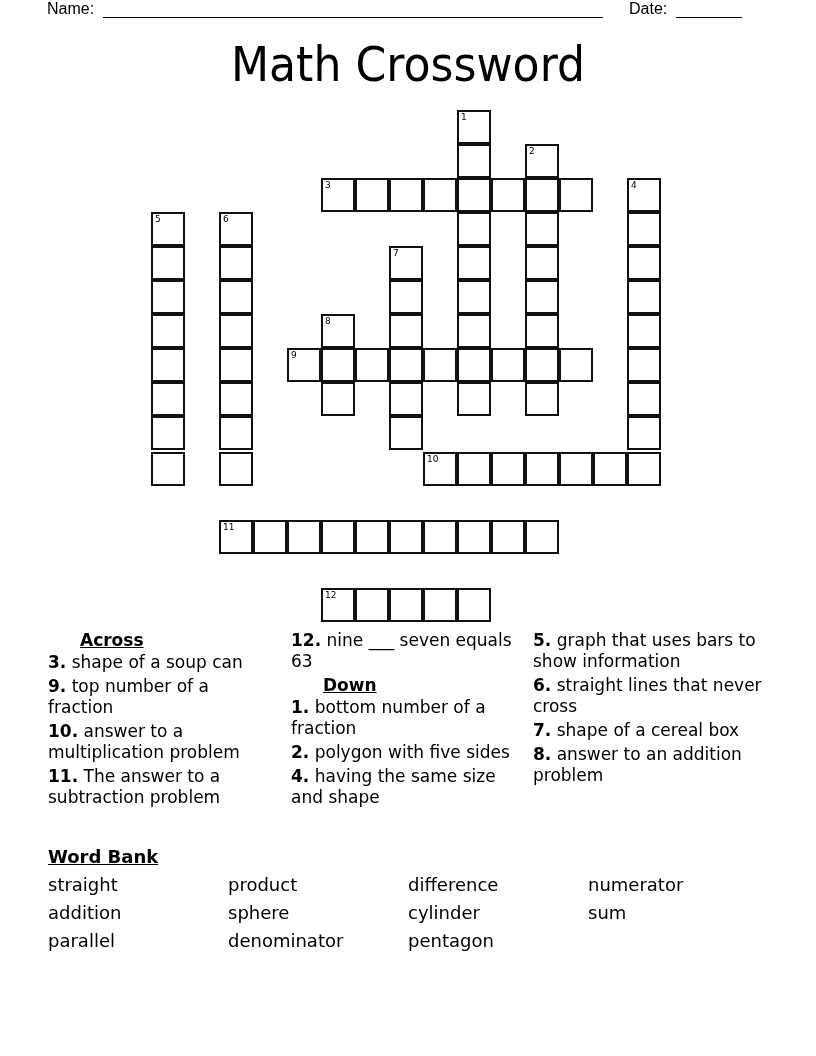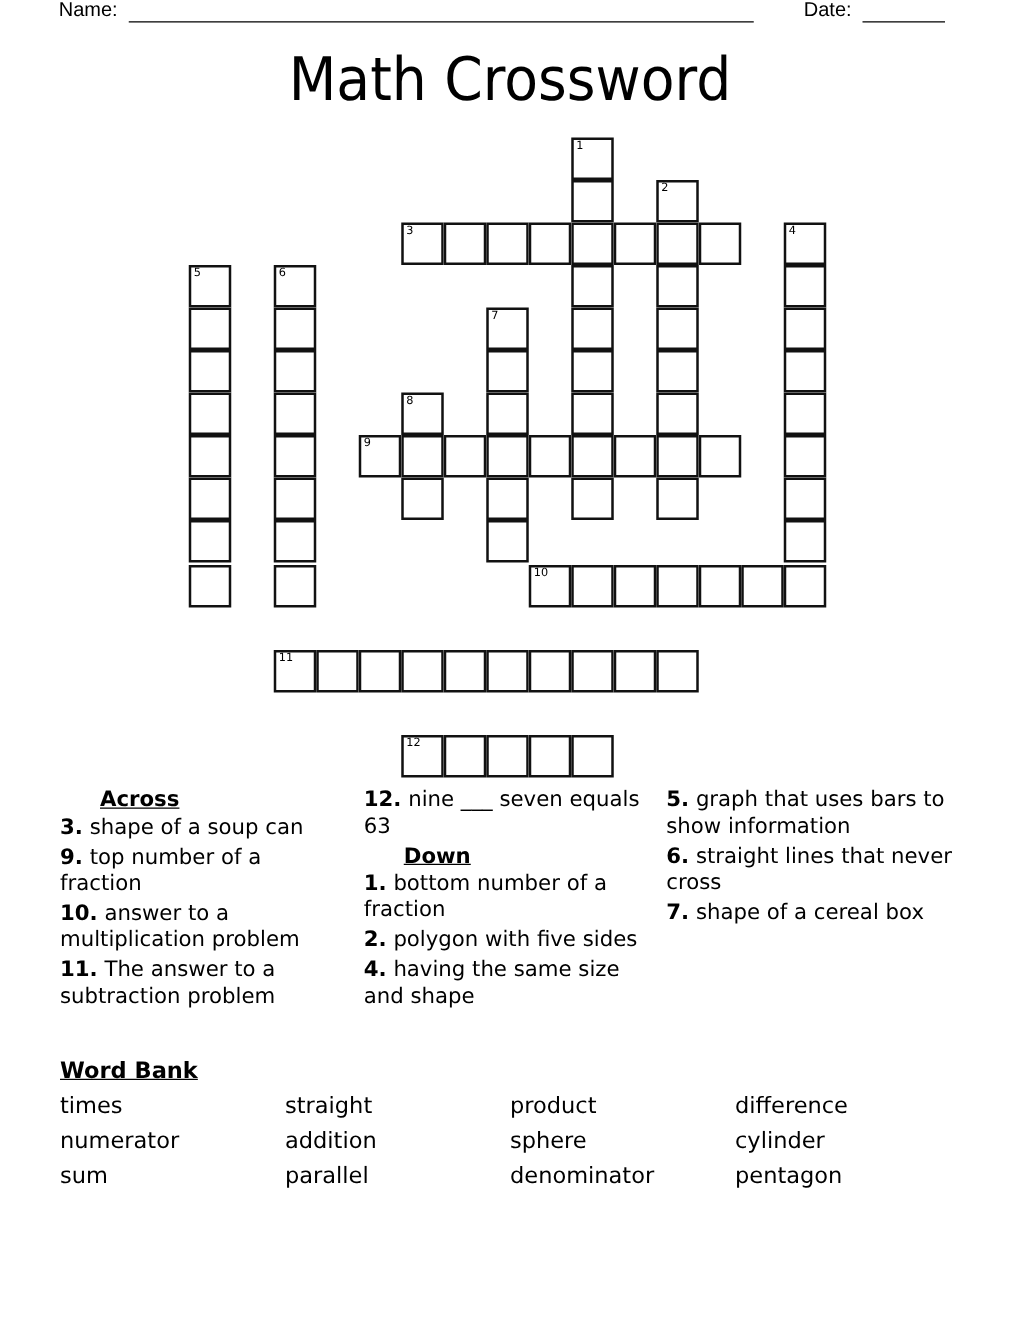--- a/index.html
+++ b/index.html
@@ -16,21 +16,21 @@
   .clues .clue b { font-weight:bold; }
   .wb-title { position:absolute; left:48px; top:846px; font-family:"DejaVu Sans", sans-serif; font-size:18px; font-weight:bold; text-decoration:underline; }
   .wb { position:absolute; left:48px; top:874px; width:720px; display:grid; grid-template-columns:180px 180px 180px 180px; row-gap:6px; font-family:"DejaVu Sans", sans-serif; font-size:18px; line-height:22px; }
 </style>
 </head>
 <body>
 
 <div class="hdr">
   <span>Name:</span>
   <span class="blank" style="width:500px;margin-left:4px;"></span>
-  <span style="margin-left:36px;">Date:</span>
+  <span style="margin-left:22px;">Date:</span>
   <span class="blank" style="width:66px;margin-left:4px;"></span>
 </div>
 
 <div class="title">Math Crossword</div>
 
 <div class="grid" id="grid">
     <div class="cell" style="left: 458px; top: 111px;">
       <span class="num">1</span>
     </div>
     <div class="cell" style="left: 458px; top: 145px;"></div>
@@ -152,25 +152,25 @@
   <div class="hd">Down</div>
   <div class="clue"><b>1.</b><span> bottom number of a fraction</span></div>
   <div class="clue"><b>2.</b><span> polygon with five sides</span></div>
   <div class="clue"><b>4.</b><span> having the same size and shape</span></div>
 </div>
 
 <div class="clues" style="left:533px; top:630px; width:240px;">
   <div class="clue"><b>5.</b><span> graph that uses bars to show information</span></div>
   <div class="clue"><b>6.</b><span> straight lines that never cross</span></div>
   <div class="clue"><b>7.</b><span> shape of a cereal box</span></div>
+  <div class="clue"><b>8.</b><span> answer to an addition problem</span></div>
 </div>
 
 <div class="wb-title">Word Bank</div>
 <div class="wb">
-  <span>times</span>
   <span>straight</span>
   <span>product</span>
   <span>difference</span>
   <span>numerator</span>
   <span>addition</span>
   <span>sphere</span>
   <span>cylinder</span>
   <span>sum</span>
   <span>parallel</span>
   <span>denominator</span>

